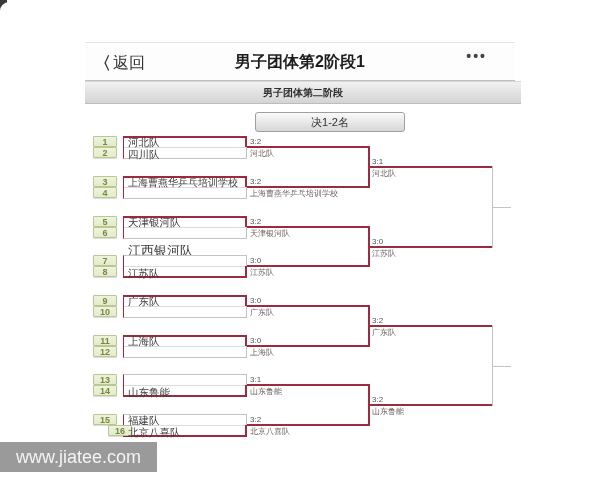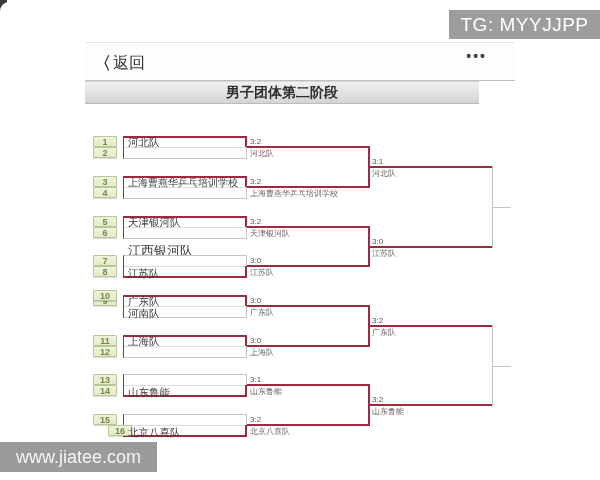--- a/index.html
+++ b/index.html
@@ -15,24 +15,24 @@
           display:flex;align-items:center;justify-content:center;}
   .app{position:absolute;left:85px;top:42px;width:430px;height:400px;background:#fff;}
   .navbar{position:absolute;left:0;top:0;width:430px;height:37px;background:#fdfdfd;
           border-top:1px solid #e3e3e3;border-bottom:1px solid #bfbfbf;}
   .back{position:absolute;left:9px;top:9px;font-size:16px;color:#333;cursor:pointer;display:flex;align-items:center;}
   .back .chev{font-size:17px;font-weight:bold;margin-right:2px;color:#333;}
   .nav-title{position:absolute;left:0;right:0;top:9px;text-align:center;
           font-size:16px;font-weight:600;color:#1d1d1d;}
   .menu{position:absolute;right:28px;top:5px;font-size:14px;font-weight:bold;
           color:#444;letter-spacing:2px;cursor:pointer;}
-  .subheader{position:absolute;left:0;top:39px;width:394px;height:21px;
+  .subheader{position:absolute;left:0;top:39px;width:436px;height:21px;
           background:linear-gradient(#f1f1f1,#d4d4d4);
           border-top:1px solid #d8d8d8;border-bottom:1px solid #bdbdbd;
-          text-align:center;font-size:14px;font-weight:bold;color:#2e2e2e;line-height:21px;}
+          text-align:center;font-size:10px;font-weight:bold;color:#2e2e2e;line-height:21px;}
   .stagebtn{position:absolute;left:170px;top:70px;width:150px;height:20px;
           background:linear-gradient(#fafafa,#d7d7d7);border:1px solid #9f9f9f;
           border-radius:3px;font-size:11px;color:#333;padding:0;cursor:pointer;
           font-family:"Liberation Sans","DejaVu Sans",sans-serif;}
   .bracket{position:absolute;left:0;top:0;width:430px;height:400px;}
   .bracket *{position:absolute;box-sizing:border-box;}
   .seed{width:24px;height:11px;text-align:center;font-size:9px;font-weight:bold;
         line-height:11px;border-radius:1px;box-shadow:0 1px 1px rgba(0,0,0,.15);}
   .team{left:43px;width:118px;height:11px;line-height:11px;color:#3b3b3b;white-space:nowrap;overflow:hidden;}
   .mini{font-size:8px;color:#6e6462;line-height:9px;white-space:nowrap;}
@@ -43,33 +43,36 @@
 
 <div class="page">
   <div class="corner"></div>
 
   <div class="app">
     <div class="navbar">
       <div class="back">
         <span class="chev">〈</span>
         <span>返回</span>
       </div>
+      <div class="nav-title">男子团体第2阶段1</div>
       <div class="menu">•••</div>
     </div>
 
     <div class="subheader">男子团体第二阶段</div>
 
+    <button class="stagebtn">决1-2名</button>
 
     <div id="bracket" class="bracket">
         <div style="left: 38px; top: 93.5px; width: 124px; height: 23px; border-width: 2px 1px 1px; border-style: solid; border-color: rgb(156, 43, 63) rgb(195, 195, 195) rgb(195, 195, 195) rgb(156, 43, 63); border-image: initial;"></div>
         <div style="left: 39px; top: 105px; width: 122px; height: 1px; background: rgb(220, 220, 220);"></div>
         <div style="left: 160px; top: 93.5px; width: 2px; height: 11.5px; background: rgb(156, 43, 63);"></div>
         <div class="seed" style="left: 8px; top: 94px; background: linear-gradient(rgb(238, 243, 221), rgb(228, 235, 203)); border: 1px solid rgb(185, 199, 149); color: rgb(120, 136, 63);">1</div>
         <div class="seed" style="left: 8px; top: 105px; background: linear-gradient(rgb(238, 243, 221), rgb(228, 235, 203)); border: 1px solid rgb(185, 199, 149); color: rgb(120, 136, 63);">2</div>
         <div class="team" style="top: 95px; font-size: 10.5px;">河北队</div>
+        <div class="team" style="top: 106.5px; font-size: 10.5px;">四川队</div>
         <div style="left: 162px; top: 104px; width: 121px; height: 2px; background: rgb(156, 43, 63);"></div>
         <div class="score" style="left: 165px; top: 95px;">3:2</div>
         <div class="mini" style="left: 165px; top: 107px;">河北队</div>
         <div style="left: 38px; top: 133.5px; width: 124px; height: 23px; border-width: 2px 1px 1px; border-style: solid; border-color: rgb(156, 43, 63) rgb(195, 195, 195) rgb(195, 195, 195) rgb(156, 43, 63); border-image: initial;"></div>
         <div style="left: 39px; top: 145px; width: 122px; height: 1px; background: rgb(220, 220, 220);"></div>
         <div style="left: 160px; top: 133.5px; width: 2px; height: 11.5px; background: rgb(156, 43, 63);"></div>
         <div class="seed" style="left: 8px; top: 134px; background: linear-gradient(rgb(238, 243, 221), rgb(228, 235, 203)); border: 1px solid rgb(185, 199, 149); color: rgb(120, 136, 63);">3</div>
         <div class="seed" style="left: 8px; top: 145px; background: linear-gradient(rgb(238, 243, 221), rgb(228, 235, 203)); border: 1px solid rgb(185, 199, 149); color: rgb(120, 136, 63);">4</div>
         <div class="team" style="top: 135px; font-size: 10px;">上海曹燕华乒乓培训学校</div>
         <div style="left: 162px; top: 144px; width: 121px; height: 2px; background: rgb(156, 43, 63);"></div>
@@ -91,23 +94,22 @@
         <div class="seed" style="left: 8px; top: 213px; background: linear-gradient(rgb(238, 243, 221), rgb(228, 235, 203)); border: 1px solid rgb(185, 199, 149); color: rgb(120, 136, 63);">7</div>
         <div class="seed" style="left: 8px; top: 224px; background: linear-gradient(rgb(238, 243, 221), rgb(228, 235, 203)); border: 1px solid rgb(185, 199, 149); color: rgb(120, 136, 63);">8</div>
         <div class="team" style="top: 225.5px; font-size: 10.5px;">江苏队</div>
         <div style="left: 162px; top: 223px; width: 121px; height: 2px; background: rgb(156, 43, 63);"></div>
         <div class="score" style="left: 165px; top: 214px;">3:0</div>
         <div class="mini" style="left: 165px; top: 226px;">江苏队</div>
         <div style="left: 38px; top: 252.5px; width: 124px; height: 23px; border-width: 2px 1px 1px; border-style: solid; border-color: rgb(156, 43, 63) rgb(195, 195, 195) rgb(195, 195, 195) rgb(156, 43, 63); border-image: initial;"></div>
         <div style="left: 39px; top: 264px; width: 122px; height: 1px; background: rgb(220, 220, 220);"></div>
         <div style="left: 160px; top: 252.5px; width: 2px; height: 11.5px; background: rgb(156, 43, 63);"></div>
         <div class="seed" style="left: 8px; top: 253px; background: linear-gradient(rgb(238, 243, 221), rgb(228, 235, 203)); border: 1px solid rgb(185, 199, 149); color: rgb(120, 136, 63);">9</div>
-        <div class="seed" style="left: 8px; top: 248px; background: linear-gradient(rgb(238, 243, 221), rgb(228, 235, 203)); border: 1px solid rgb(185, 199, 149); color: rgb(120, 136, 63);">10</div>
+        <div class="seed" style="left: 8px; top: 264px; background: linear-gradient(rgb(238, 243, 221), rgb(228, 235, 203)); border: 1px solid rgb(185, 199, 149); color: rgb(120, 136, 63);">10</div>
         <div class="team" style="top: 254px; font-size: 10.5px;">广东队</div>
-        <div class="team" style="top: 265.5px; font-size: 10.5px;">河南队</div>
         <div style="left: 162px; top: 263px; width: 121px; height: 2px; background: rgb(156, 43, 63);"></div>
         <div class="score" style="left: 165px; top: 254px;">3:0</div>
         <div class="mini" style="left: 165px; top: 266px;">广东队</div>
         <div style="left: 38px; top: 292.5px; width: 124px; height: 23px; border-width: 2px 1px 1px; border-style: solid; border-color: rgb(156, 43, 63) rgb(195, 195, 195) rgb(195, 195, 195) rgb(156, 43, 63); border-image: initial;"></div>
         <div style="left: 39px; top: 304px; width: 122px; height: 1px; background: rgb(220, 220, 220);"></div>
         <div style="left: 160px; top: 292.5px; width: 2px; height: 11.5px; background: rgb(156, 43, 63);"></div>
         <div class="seed" style="left: 8px; top: 293px; background: linear-gradient(rgb(238, 243, 221), rgb(228, 235, 203)); border: 1px solid rgb(185, 199, 149); color: rgb(120, 136, 63);">11</div>
         <div class="seed" style="left: 8px; top: 304px; background: linear-gradient(rgb(238, 243, 221), rgb(228, 235, 203)); border: 1px solid rgb(185, 199, 149); color: rgb(120, 136, 63);">12</div>
         <div class="team" style="top: 294px; font-size: 10.5px;">上海队</div>
         <div style="left: 162px; top: 303px; width: 121px; height: 2px; background: rgb(156, 43, 63);"></div>
@@ -120,20 +122,21 @@
         <div class="seed" style="left: 8px; top: 343px; background: linear-gradient(rgb(238, 243, 221), rgb(228, 235, 203)); border: 1px solid rgb(185, 199, 149); color: rgb(120, 136, 63);">14</div>
         <div class="team" style="top: 344.5px; font-size: 10.5px;">山东鲁能</div>
         <div style="left: 162px; top: 342px; width: 121px; height: 2px; background: rgb(156, 43, 63);"></div>
         <div class="score" style="left: 165px; top: 333px;">3:1</div>
         <div class="mini" style="left: 165px; top: 345px;">山东鲁能</div>
         <div style="left: 38px; top: 371.5px; width: 124px; height: 23px; border-width: 1px 1px 2px; border-style: solid; border-color: rgb(195, 195, 195) rgb(195, 195, 195) rgb(156, 43, 63) rgb(156, 43, 63); border-image: initial;"></div>
         <div style="left: 39px; top: 383px; width: 122px; height: 1px; background: rgb(220, 220, 220);"></div>
         <div style="left: 160px; top: 383px; width: 2px; height: 11.5px; background: rgb(156, 43, 63);"></div>
         <div class="seed" style="left: 8px; top: 372px; background: linear-gradient(rgb(238, 243, 221), rgb(228, 235, 203)); border: 1px solid rgb(185, 199, 149); color: rgb(120, 136, 63);">15</div>
         <div class="seed" style="left: 23px; top: 383px; background: linear-gradient(rgb(238, 243, 221), rgb(228, 235, 203)); border: 1px solid rgb(185, 199, 149); color: rgb(120, 136, 63);">16</div>
+        <div class="team" style="top: 373px; font-size: 10.5px;">福建队</div>
         <div class="team" style="top: 384.5px; font-size: 10.5px;">北京八喜队</div>
         <div style="left: 162px; top: 382px; width: 121px; height: 2px; background: rgb(156, 43, 63);"></div>
         <div class="score" style="left: 165px; top: 373px;">3:2</div>
         <div class="mini" style="left: 165px; top: 385px;">北京八喜队</div>
         <div style="left: 283px; top: 104px; width: 2px; height: 42px; background: rgb(156, 43, 63);"></div>
         <div style="left: 283px; top: 124px; width: 124px; height: 2px; background: rgb(156, 43, 63);"></div>
         <div class="score" style="left: 287px; top: 115px;">3:1</div>
         <div class="mini" style="left: 287px; top: 127px;">河北队</div>
         <div style="left: 283px; top: 184px; width: 2px; height: 41px; background: rgb(156, 43, 63);"></div>
         <div style="left: 283px; top: 203.5px; width: 124px; height: 2px; background: rgb(156, 43, 63);"></div>
@@ -147,15 +150,14 @@
         <div style="left: 283px; top: 362px; width: 124px; height: 2px; background: rgb(156, 43, 63);"></div>
         <div class="score" style="left: 287px; top: 353px;">3:2</div>
         <div class="mini" style="left: 287px; top: 365px;">山东鲁能</div>
         <div style="left: 407px; top: 124px; width: 1px; height: 81.5px; background: rgb(195, 195, 195);"></div>
         <div style="left: 407px; top: 164.75px; width: 19px; height: 1px; background: rgb(195, 195, 195);"></div>
         <div style="left: 407px; top: 283px; width: 1px; height: 81px; background: rgb(195, 195, 195);"></div>
         <div style="left: 407px; top: 323.5px; width: 19px; height: 1px; background: rgb(195, 195, 195);"></div>
       </div>
   </div>
 
-  <div class="wm-top">TG: MYYJJPP</div>
   <div class="wm-bottom">www.jiatee.com</div>
 </div>
 
 </body></html>

